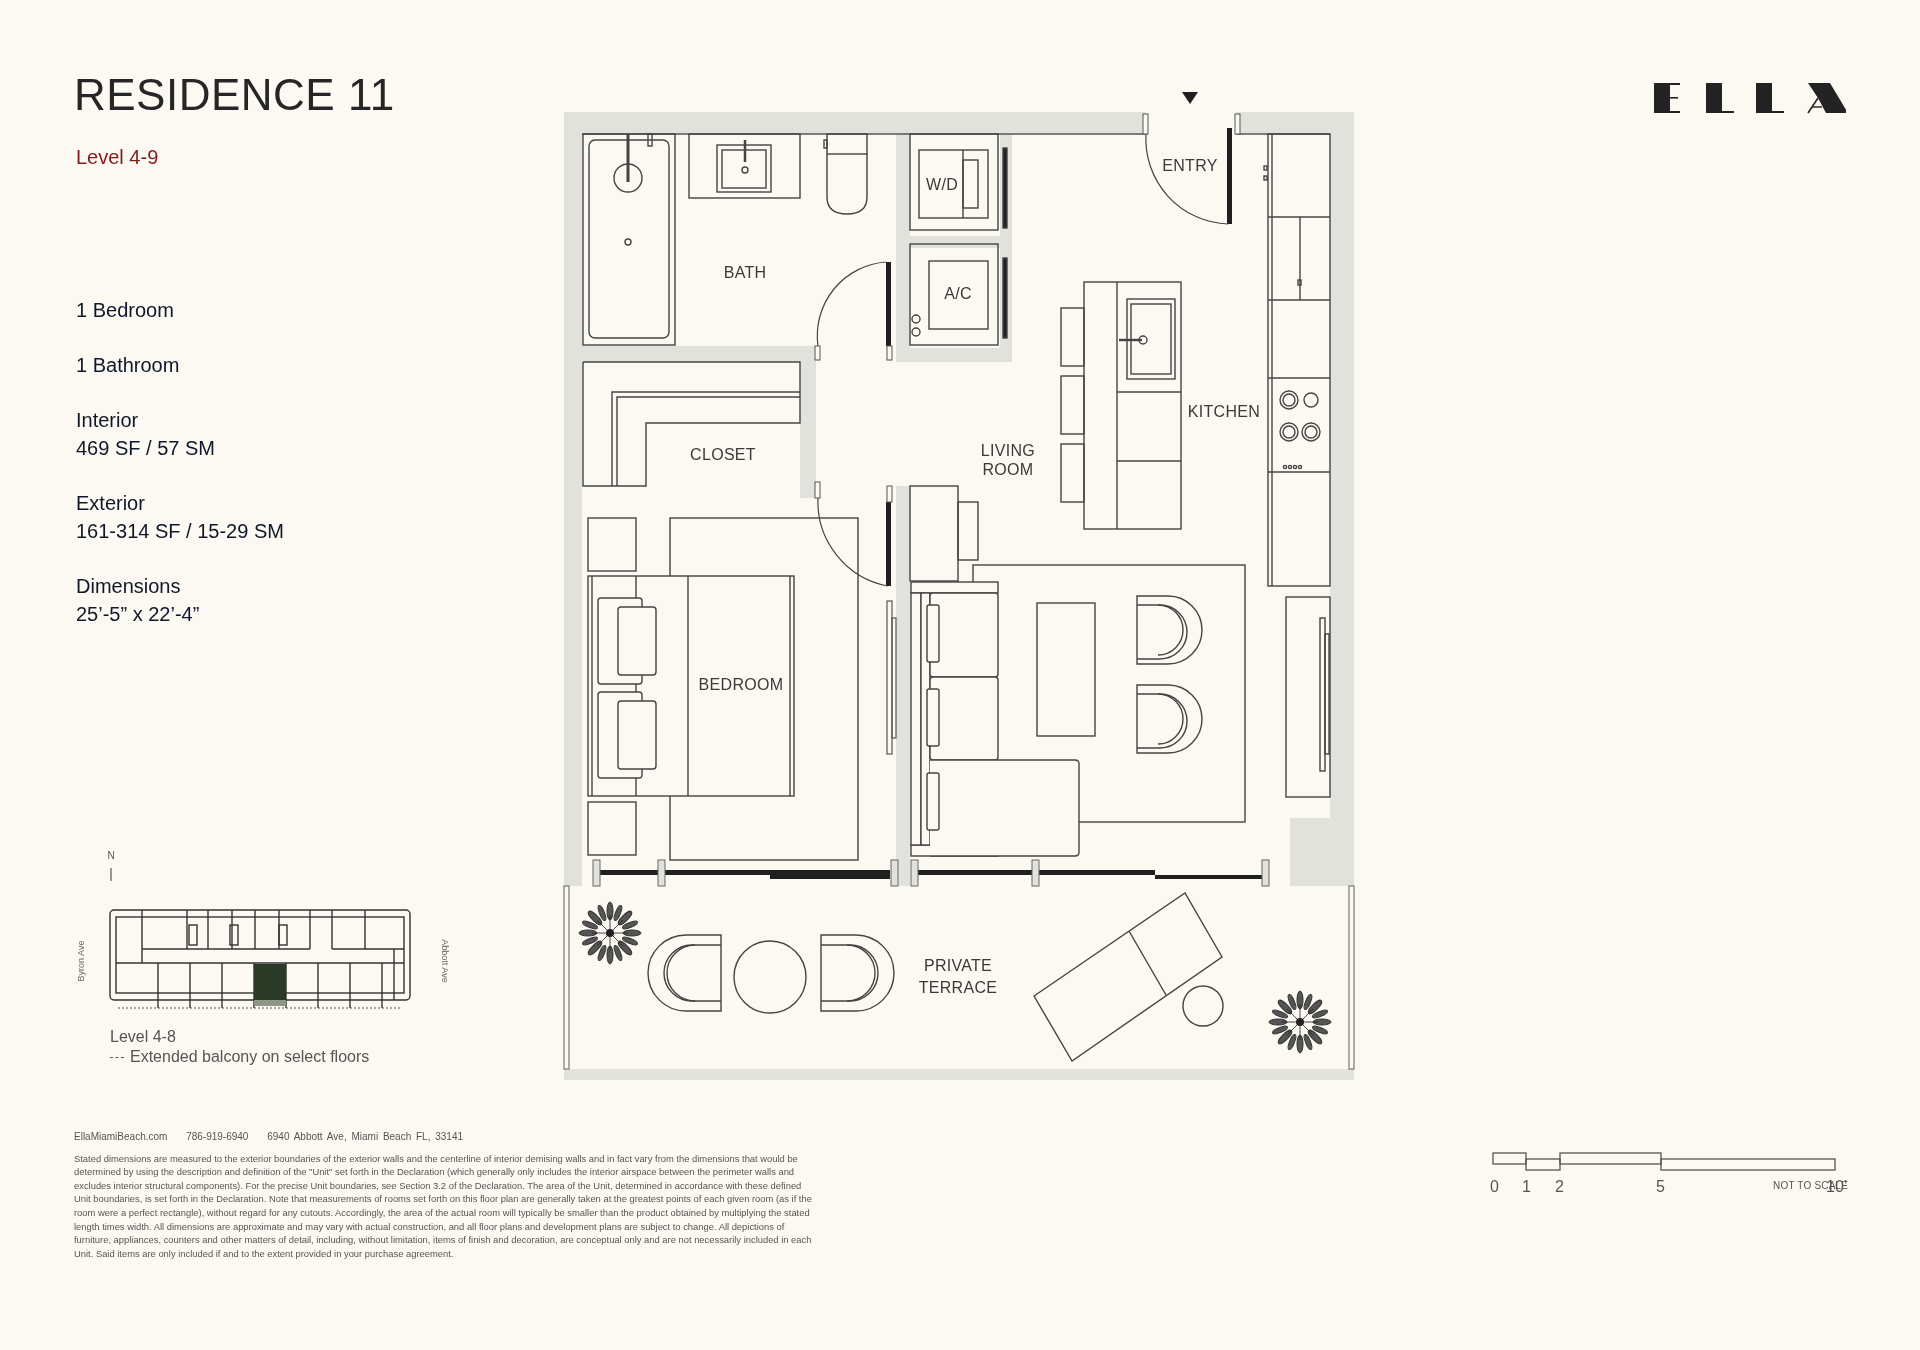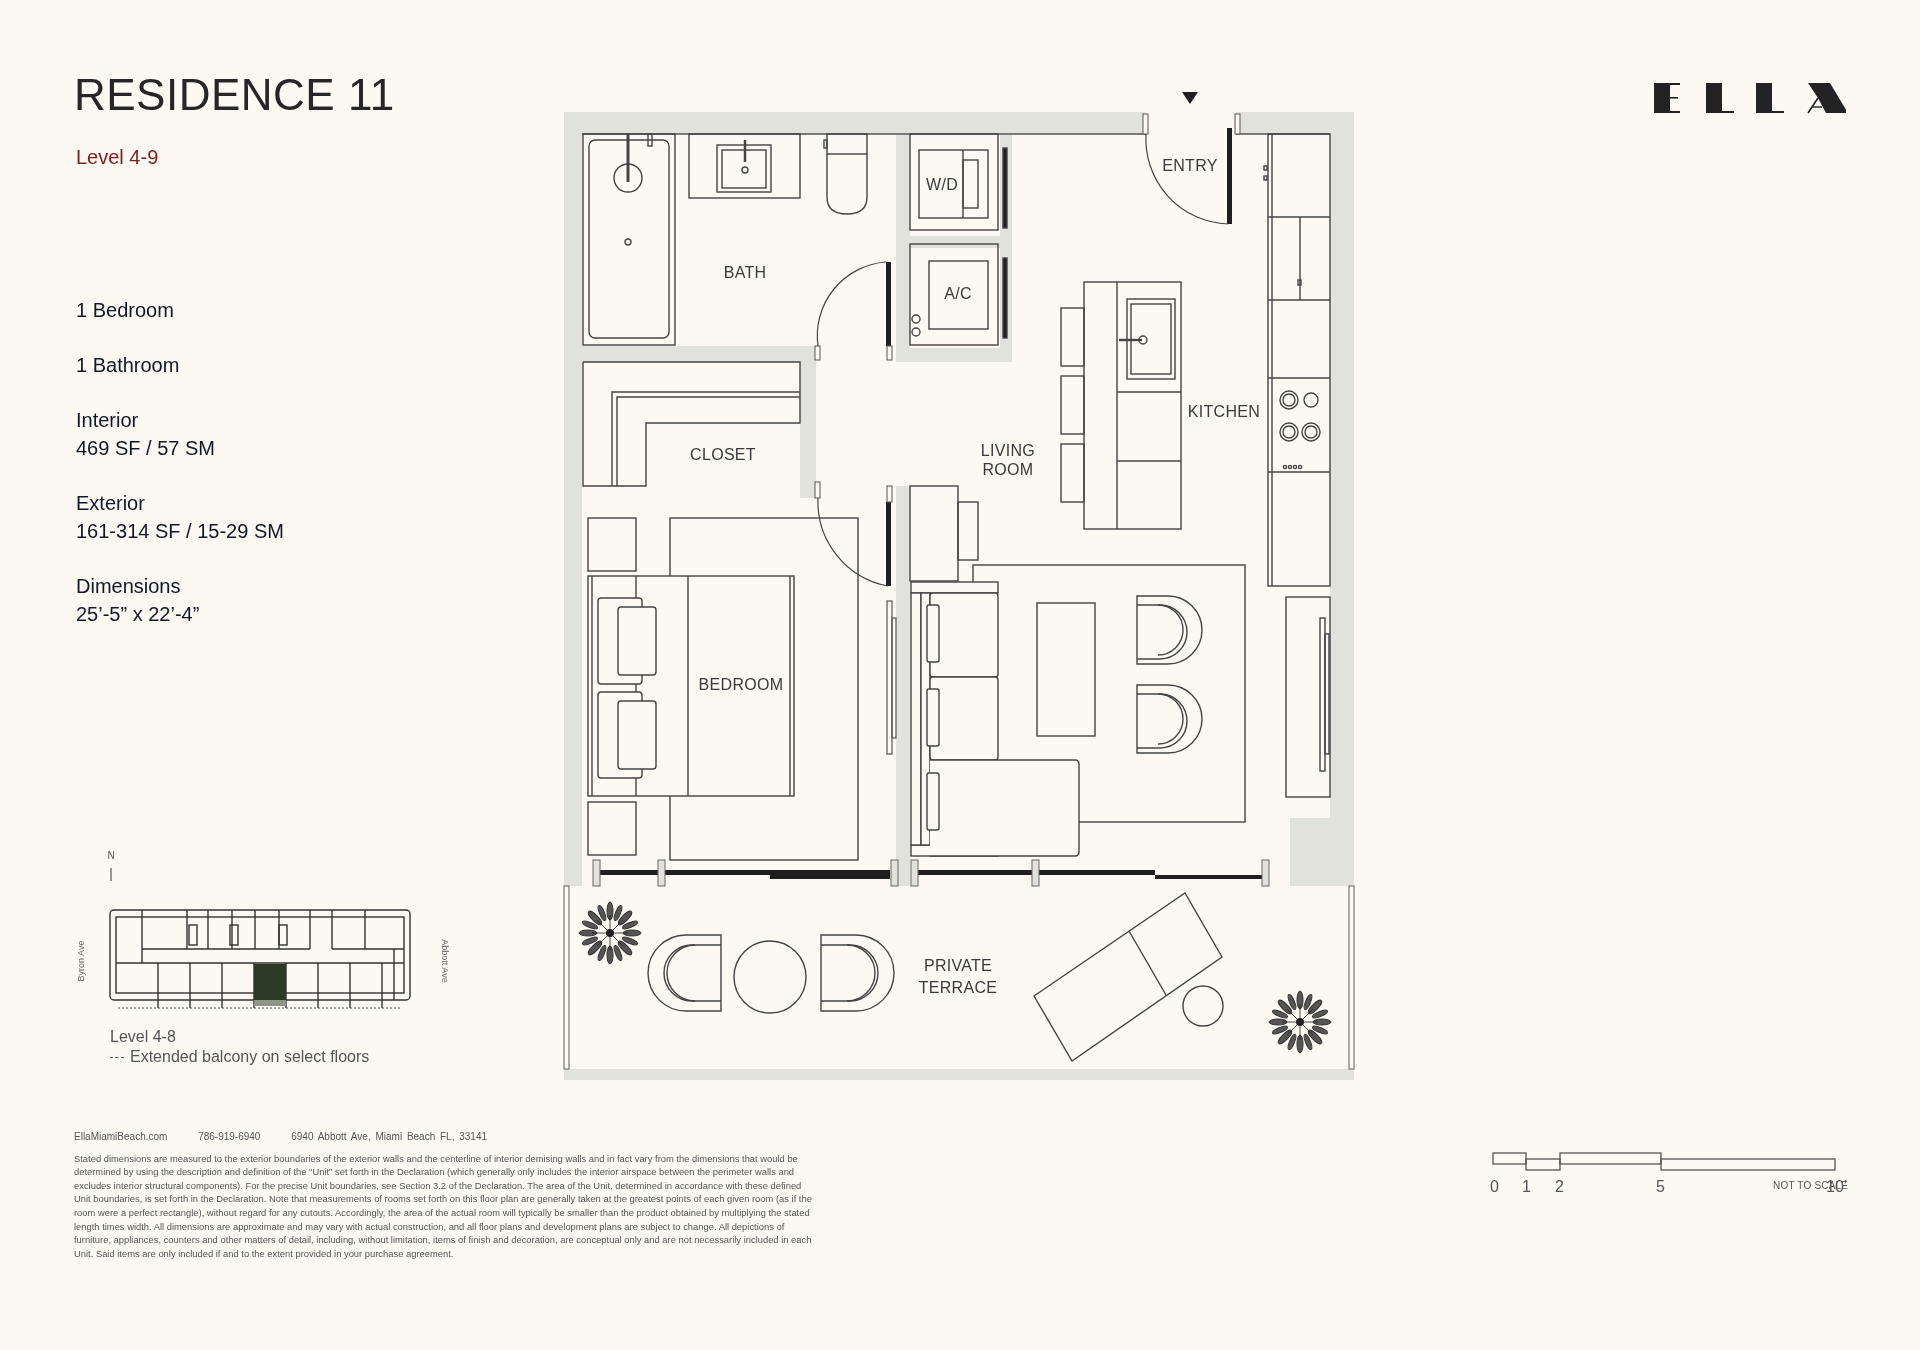--- a/index.html
+++ b/index.html
@@ -14,21 +14,21 @@
     .specs { left: 76px; top: 296px; font-size: 20px; color: #0f172a; line-height: 28px; }
     .spec-group { margin-bottom: 27px; }
     .spec-line { display: block; }
     .logo { left: 1650px; top: 80px; }
     .plan { left: 0; top: 0; width: 1920px; height: 1350px; }
     .room-label { font-family: "Liberation Sans", sans-serif; font-size: 16px; fill: #3a3a3a; letter-spacing: 0.3px; }
     .key-wrap { left: 70px; top: 848px; width: 400px; height: 220px; }
     .key-text { font-size: 16px; color: #555; }
     .footer { left: 74px; top: 1130px; width: 740px; font-size: 9.4px; color: #555; line-height: 13.6px; }
     .contact { font-size: 10px; color: #555; margin-bottom: 8px; word-spacing: 2px; }
-    .contact span { margin-right: 26px; }
+    .contact span { margin-right: 14px; }
     .scale { left: 1490px; top: 1150px; }
     .scale-label { font-size: 16px; color: #555; }
     .nts { left: 1773px; top: 1180px; font-size: 10px; color: #555; letter-spacing: 0.2px; }
   </style>
 </head>
 <body>
 
 <div class="abs title">RESIDENCE 11</div>
 <div class="abs subtitle">Level 4-9</div>
 

